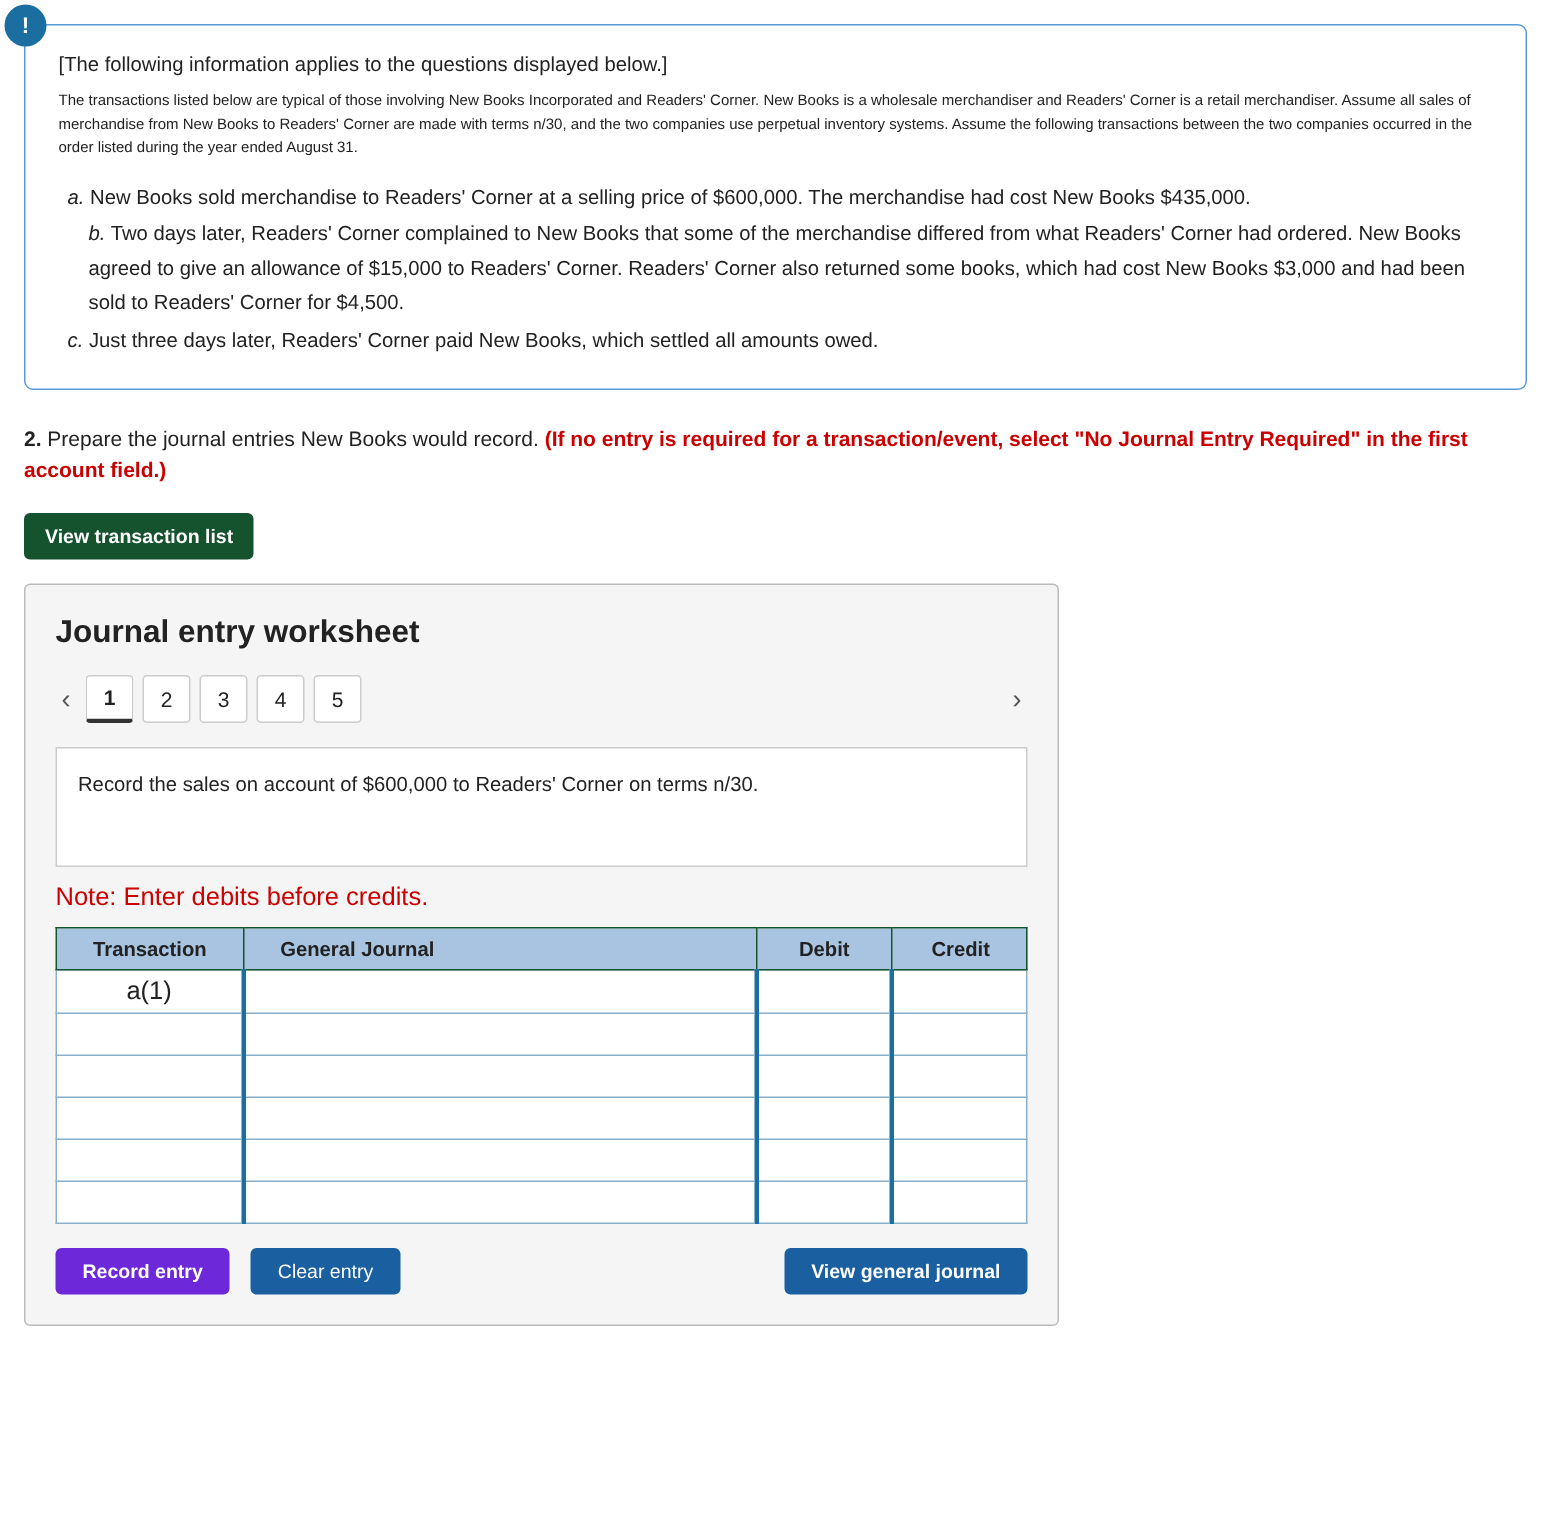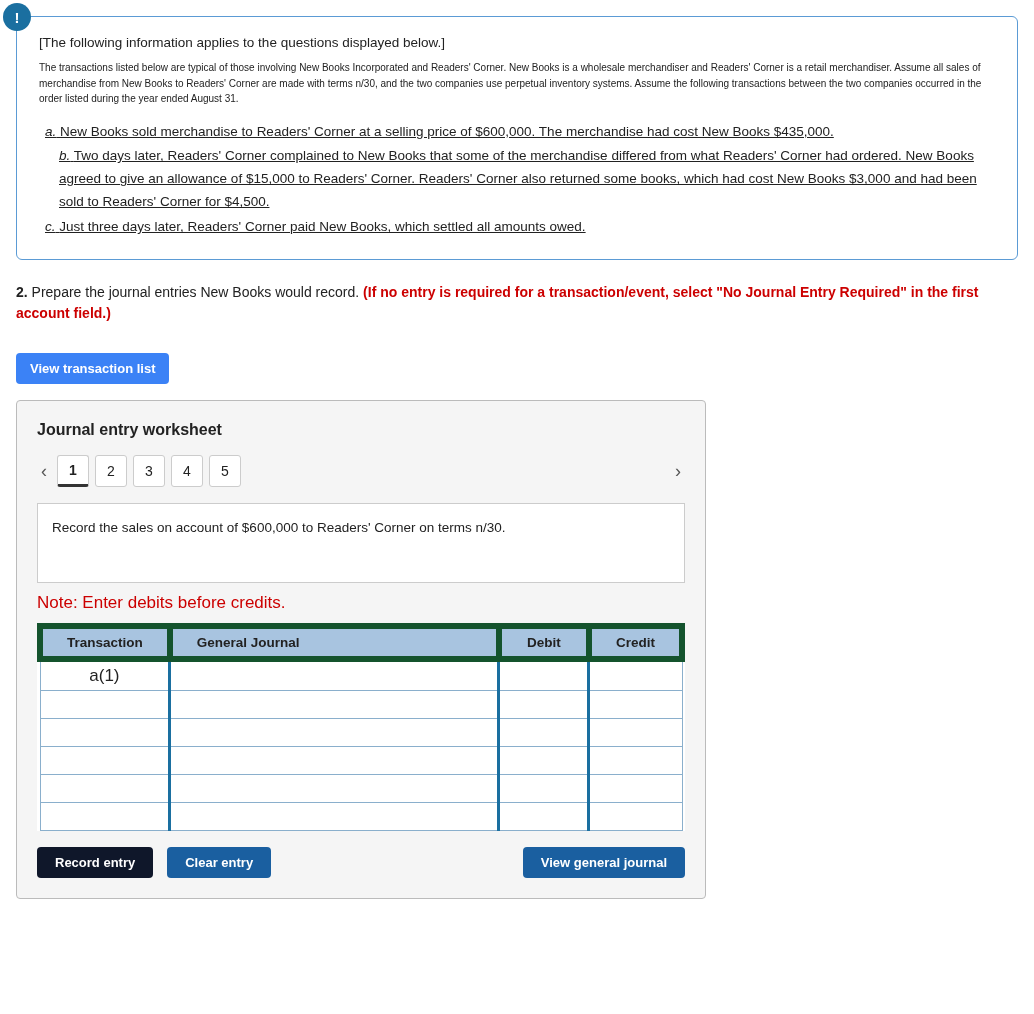--- a/index.html
+++ b/index.html
@@ -47,63 +47,62 @@
     }
     .info-body {
       font-size: 10px;
       line-height: 1.55;
       margin-bottom: 14px;
     }
     .info-list {
       font-size: 13.5px;
       line-height: 1.7;
       padding-left: 6px;
-      text-decoration: underline;
     }
     .info-list .list-item {
       margin-bottom: 2px;
     }
 
     
     .question-section {
       font-size: 14px;
       line-height: 1.5;
-      margin-bottom: 29px;
+      margin-bottom: 18px;
     }
     .question-number {
       font-weight: bold;
     }
     .highlight-red {
       color: #c00;
       font-weight: bold;
     }
 
     
     .btn-view-transaction {
-      background: #3b82f6;
+      background: #14532d;
       color: #fff;
       border: none;
       padding: 8px 14px;
       font-size: 13px;
       border-radius: 4px;
       cursor: pointer;
       margin-bottom: 16px;
       font-weight: bold;
     }
 
     
     .worksheet-container {
       border: 1px solid #bbb;
       border-radius: 4px;
       background: #f5f5f5;
       padding: 20px;
       width: 690px;
     }
     .worksheet-title {
-      font-size: 16px;
+      font-size: 21px;
       font-weight: bold;
       margin-bottom: 16px;
     }
 
     
     .tab-nav {
       display: flex;
       align-items: center;
       margin-bottom: 16px;
       gap: 6px;
@@ -156,21 +155,21 @@
 
     
     .journal-table {
       width: 100%;
       border-collapse: collapse;
       margin-bottom: 16px;
       background: #fff;
     }
     .journal-table th {
       background: #a8c4e0;
-      border: 6px solid #14532d;
+      border: 1px solid #14532d;
       padding: 6px 24px;
       text-align: center;
       font-size: 13.5px;
       font-weight: bold;
     }
     .journal-table th.col-transaction {
       width: 100px;
       text-align: center;
     }
     .journal-table th.col-journal {
@@ -211,38 +210,38 @@
       border-left: 3px solid #1a6fa0;
     }
 
     
     .bottom-buttons {
       display: flex;
       align-items: center;
       gap: 14px;
     }
     .btn-record {
-      background: #0f172a;
+      background: #6d28d9;
       color: #fff;
       border: none;
       padding: 8px 18px;
       font-size: 13px;
       border-radius: 4px;
       cursor: pointer;
       font-weight: bold;
     }
     .btn-clear {
       background: #1a5fa0;
       color: #fff;
       border: none;
       padding: 8px 18px;
       font-size: 13px;
       border-radius: 4px;
       cursor: pointer;
-      font-weight: bold;
+      font-weight: normal;
     }
     .btn-view-journal {
       background: #1a5fa0;
       color: #fff;
       border: none;
       padding: 8px 18px;
       font-size: 13px;
       border-radius: 4px;
       cursor: pointer;
       font-weight: bold;

